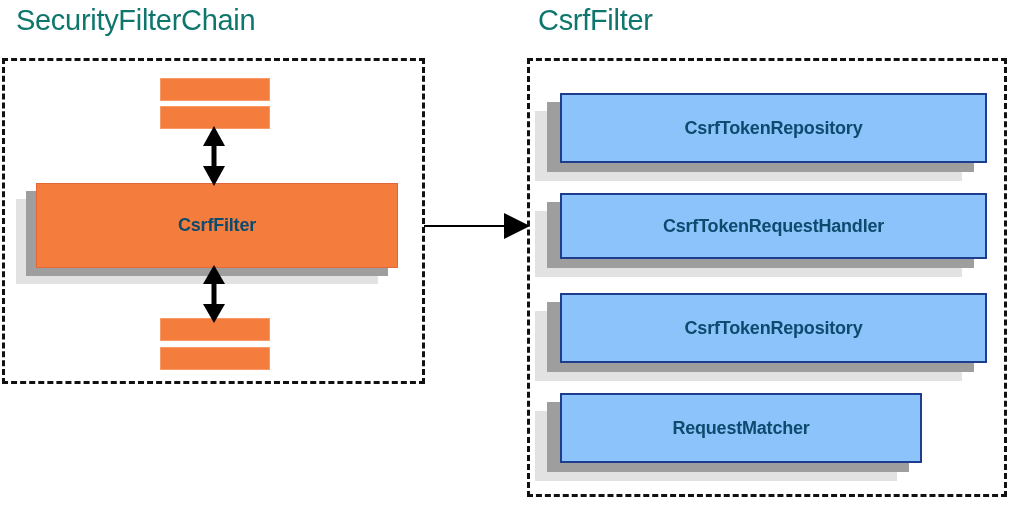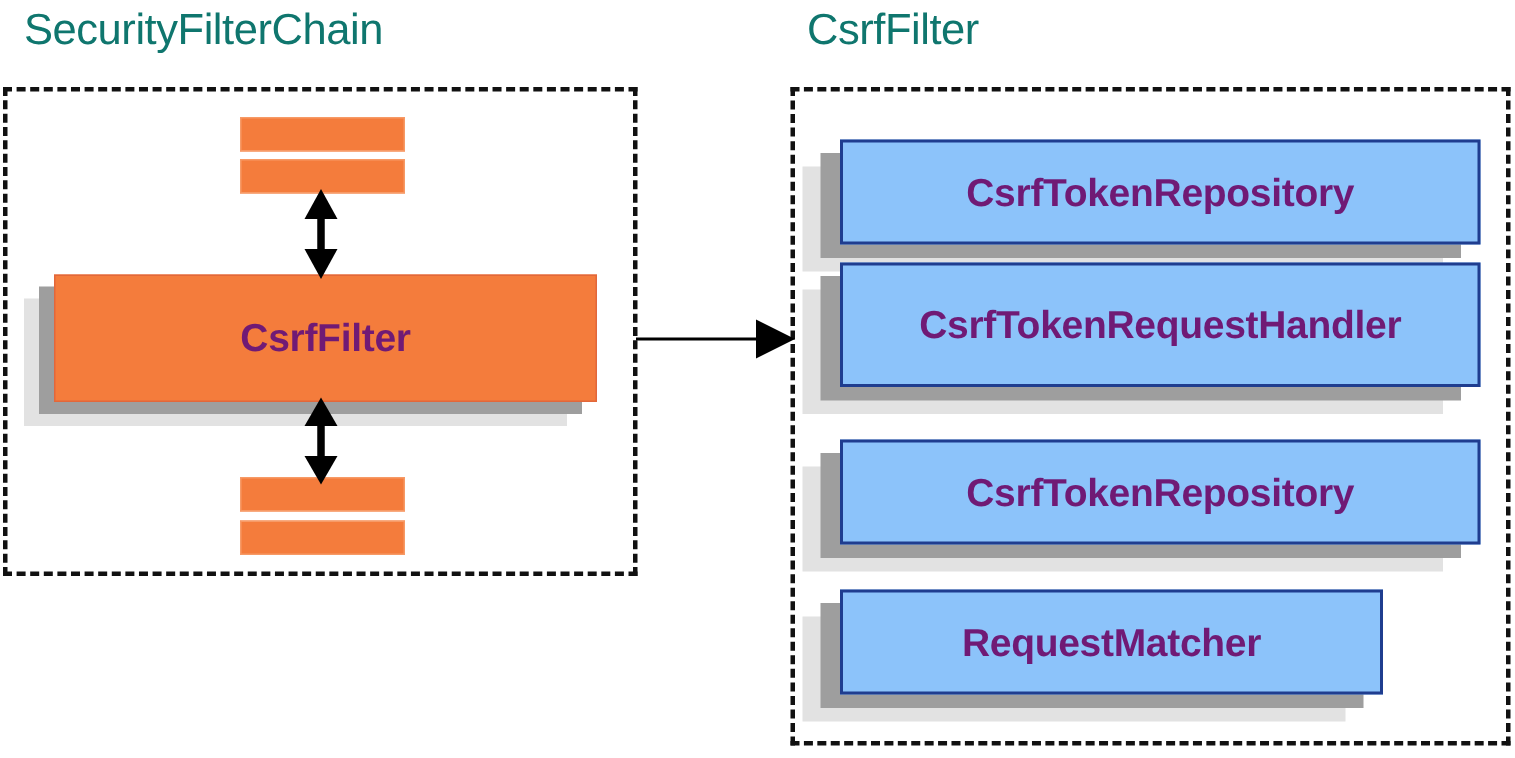--- a/index.html
+++ b/index.html
@@ -66,23 +66,23 @@
     position: absolute;
     left: 0; top: 0;
     width: 100%;
     height: 100%;
     box-sizing: border-box;
     display: flex;
     align-items: center;
     justify-content: center;
   }
   .comp .label {
-    font-size: 26px;
+    font-size: 18px;
     font-weight: bold;
-    color: #701a75;
+    color: #0c4a6e;
     white-space: nowrap;
     letter-spacing: -0.2px;
   }
 
   
   .comp-orange .face {
     background: #f47c3c;
     border: 1px solid #e2673a;
   }
   .comp-orange .shadow-far  { left: -20px; top: 16px; width: 100%; height: 100%; }
@@ -157,21 +157,21 @@
   <div class="group-box" id="group-right"></div>
 
   <div class="comp comp-blue" style="left:560px; top:93px; width:427px; height:70px;">
     <span class="shadow-far"></span>
     <span class="shadow-near"></span>
     <span class="face">
       <span class="label">CsrfTokenRepository</span>
     </span>
   </div>
 
-  <div class="comp comp-blue" style="left:560px; top:175px; width:427px; height:83px;border-radius:10px;">
+  <div class="comp comp-blue" style="left:560px; top:193px; width:427px; height:66px;border-radius:10px;">
     <span class="shadow-far"></span>
     <span class="shadow-near"></span>
     <span class="face">
       <span class="label">CsrfTokenRequestHandler</span>
     </span>
   </div>
 
   <div class="comp comp-blue" style="left:560px; top:293px; width:427px; height:70px;">
     <span class="shadow-far"></span>
     <span class="shadow-near"></span>

